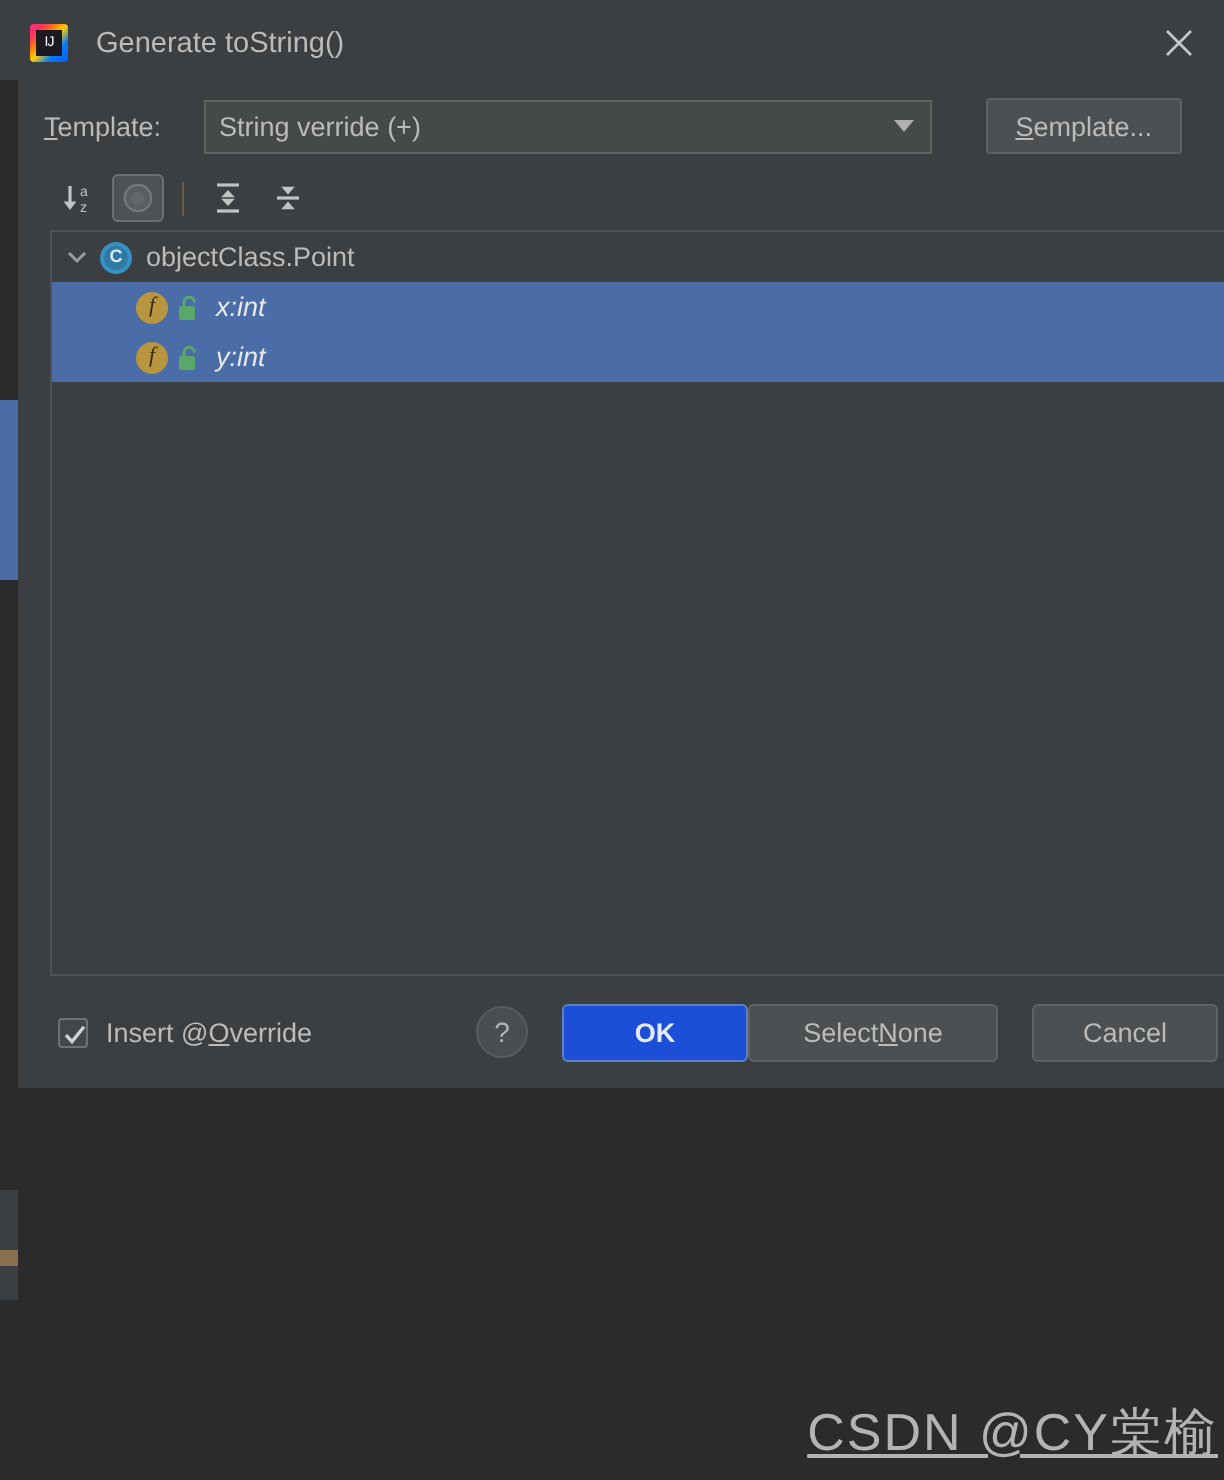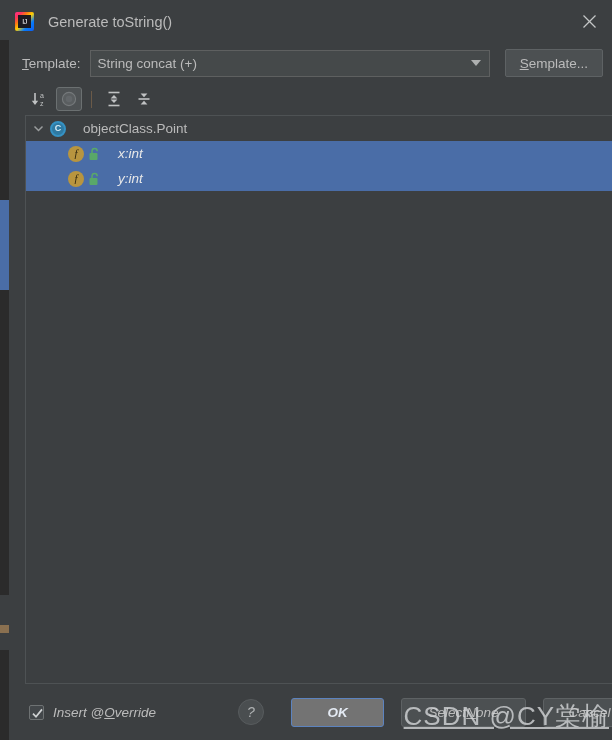--- a/index.html
+++ b/index.html
@@ -31,21 +31,21 @@
   #ide-backdrop .bd-band.b1 { top: 0;   height: 40px; background: #3c3f41; }
   #ide-backdrop .bd-band.b2 { top: 200px; height: 90px; background: #4a6da7; }
   #ide-backdrop .bd-band.b3 { top: 595px; height: 55px; background: #3c3f41; }
   #ide-backdrop .bd-band.b4 { top: 625px; height: 8px; background: #8a7050; }
 
   
   #dialog {
     position: absolute;
     left: 9px; top: 0;
     width: 603px;
-    height: 740px;
+    height: 544px;
     background: #3c3f41;
     display: flex;
     flex-direction: column;
   }
 
   
   #titlebar {
     height: 43px;
     flex: 0 0 43px;
     display: flex;
@@ -86,22 +86,22 @@
     display: flex; align-items: center; justify-content: center;
     cursor: pointer;
   }
   #close-button svg { display: block; }
 
   
   #template-row {
     flex: 0 0 40px;
     display: flex;
     align-items: center;
-    padding: 0 9px 0 13px;
-    gap: 4px;
+    padding: 0 21px 0 13px;
+    gap: 16px;
   }
   #template-label {
     font-size: 13.5px;
     color: #bbbbbb;
     white-space: nowrap;
     margin-right: 5px;
   }
   .mnem { text-decoration: underline; }
 
   #template-combo {
@@ -197,21 +197,21 @@
   .tree-row.selected { background: #4a6da7; }
   .tree-row .twisty {
     width: 24px;
     flex: 0 0 24px;
     display: flex; align-items: center; justify-content: center;
   }
   .tree-row .indent { flex: 0 0 42px; }
   .tree-row .node-label {
     font-size: 13.5px;
     color: #bbbbbb;
-    margin-left: 17px;
+    margin-left: 7px;
   }
   .tree-row.selected .node-label { color: #e8e8e8; font-style: italic; }
 
   .icon-class {
     width: 16px; height: 16px;
     flex: 0 0 16px;
     border-radius: 50%;
     border: 2.2px solid #3592c4;
     background: #2f7aa3;
     display: flex; align-items: center; justify-content: center;
@@ -239,21 +239,20 @@
     position: relative;
   }
 
   
   #bottom-bar {
     flex: 0 0 56px;
     display: flex;
     align-items: center;
     padding: 0 0 0 20px;
     position: relative;
-    font-style: italic;
   }
   #override-check {
     display: flex;
     align-items: center;
     cursor: pointer;
     flex: 0 0 auto;
   }
   .cb-box {
     width: 15px; height: 15px;
     flex: 0 0 15px;
@@ -294,29 +293,28 @@
     border-radius: 3px;
     font-size: 13.5px;
     display: flex;
     align-items: center;
     justify-content: center;
     cursor: pointer;
     white-space: nowrap;
     font-family: "Liberation Sans", sans-serif;
   }
   #ok-button {
-    margin-left: 27px;
+    margin-left: 17px;
     width: 93px;
-    background: #737373;
+    background: #1d4ed8;
     border: 1px solid #5c83bf;
     color: #e4eaf3;
     font-weight: bold;
   }
   #select-none-button {
-    margin-left: 17px;
     width: 125px;
     background: #4c5052;
     border: 1px solid #5e6264;
     color: #bbbbbb;
   }
   #cancel-button {
     margin-left: 17px;
     width: 93px;
     background: #4c5052;
     border: 1px solid #5e6264;
@@ -360,21 +358,21 @@
         <line x1="1.5" y1="1.5" x2="13.5" y2="13.5" stroke="#c4c6c7" stroke-width="1.3"></line>
         <line x1="13.5" y1="1.5" x2="1.5" y2="13.5" stroke="#c4c6c7" stroke-width="1.3"></line>
       </svg>
     </div>
   </div>
 
   <div id="template-row">
     <div id="template-label"><span class="mnem">T</span><span>emplate:</span></div>
 
     <div id="template-combo">
-      <div id="template-combo-value">String concat (+)</div>
+      <div id="template-combo-value">String verride (+)</div>
       <div id="template-combo-arrow">
         <div class="tri-down"></div>
       </div>
     </div>
 
     <div id="settings-button">
         <span class="mnem">S</span>
         <span>emplate...</span>
       </div>
   </div>

